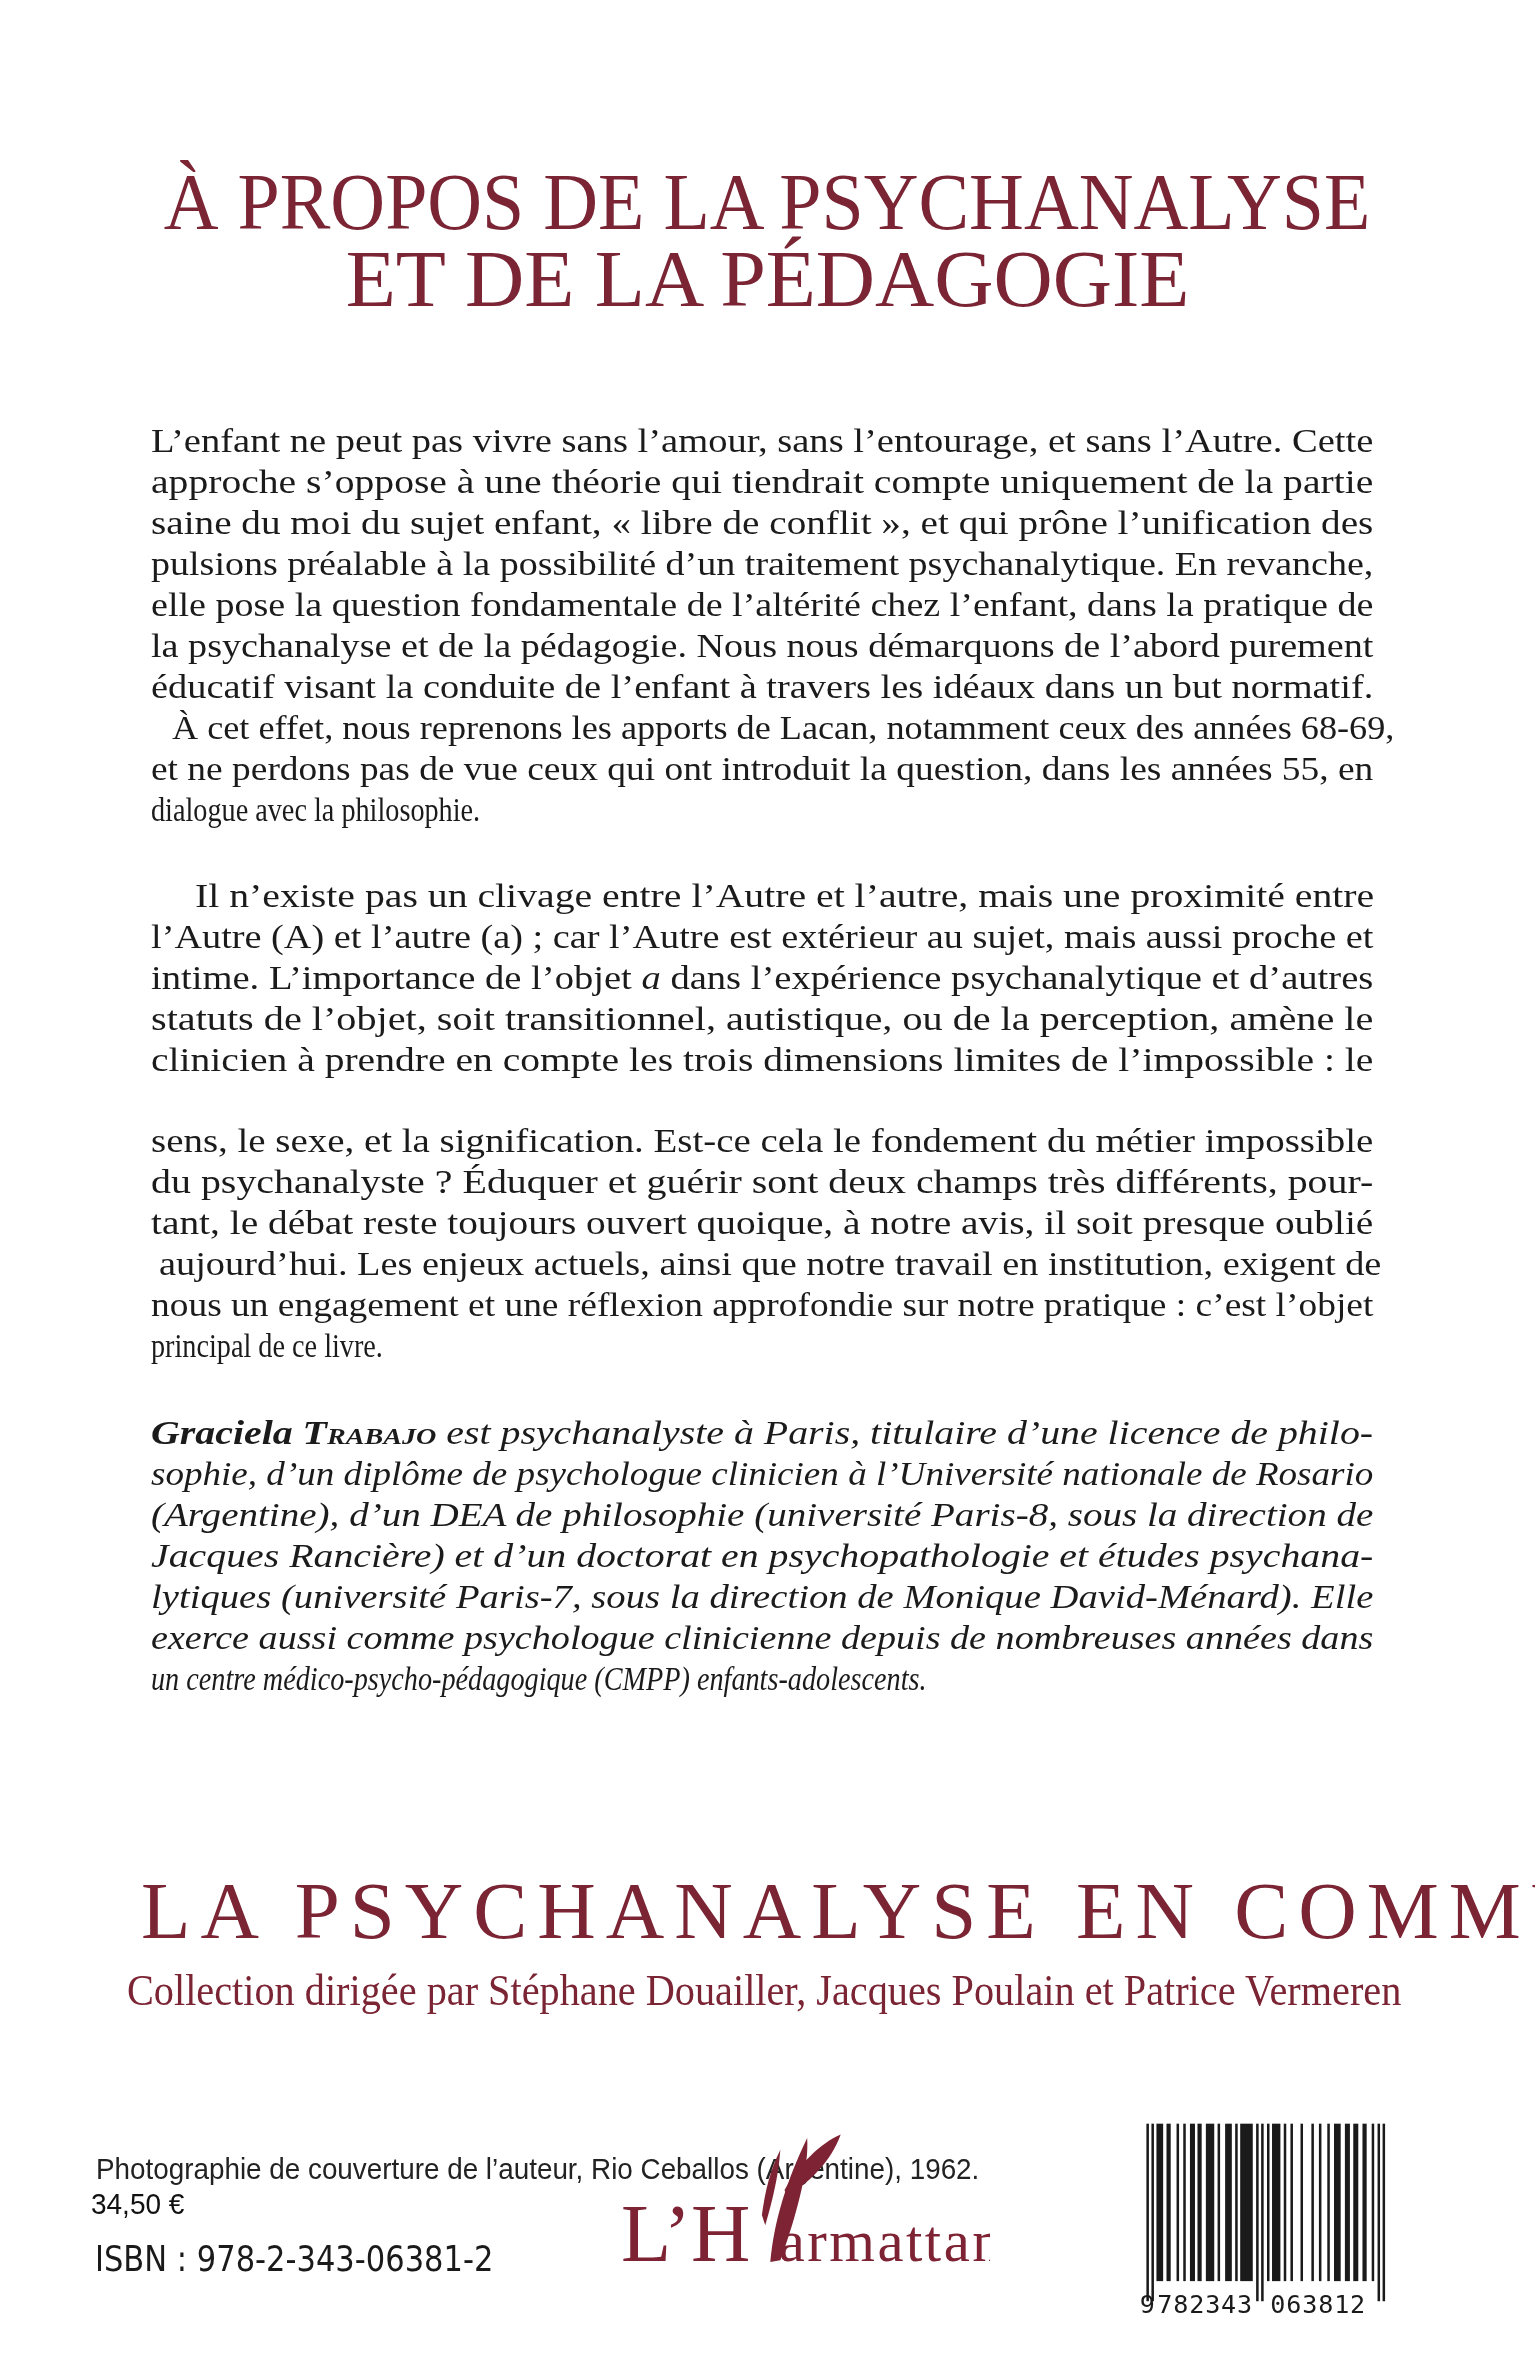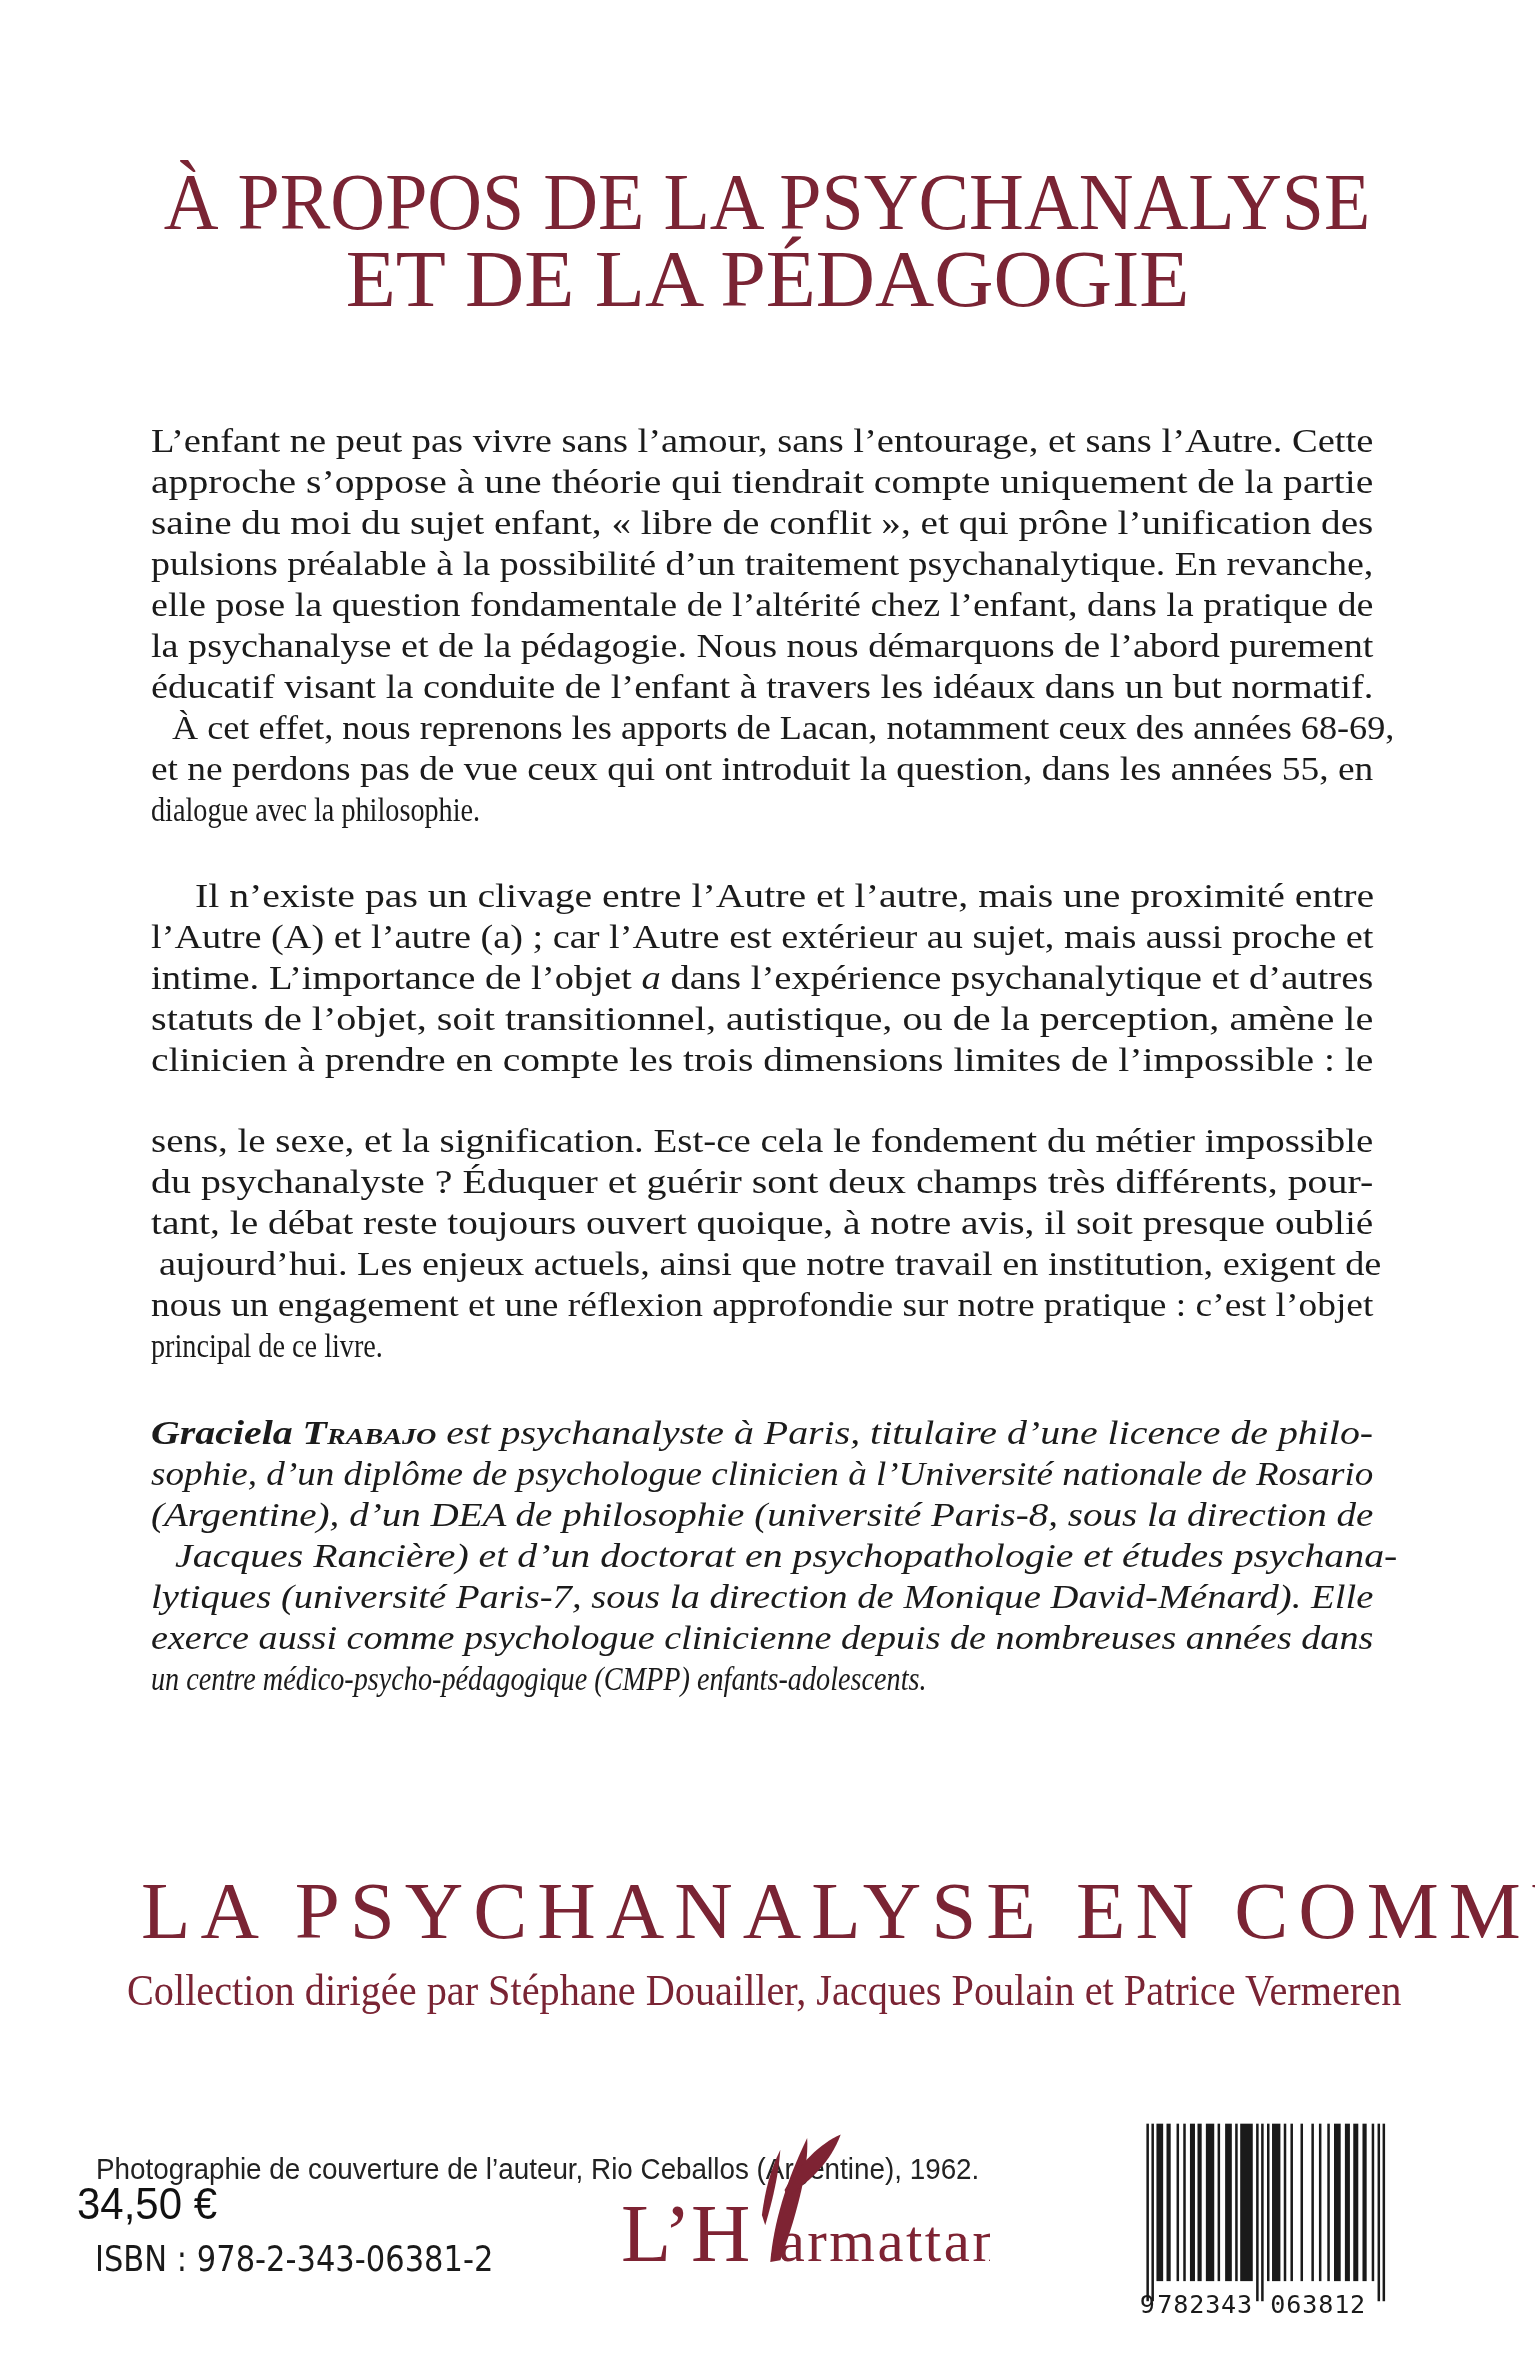--- a/index.html
+++ b/index.html
@@ -51,23 +51,23 @@
   }
   .collection-sub span { display: inline-block; transform: scaleX(0.84); transform-origin: left center; }
 
   .photo-credit {
     left: 96px; top: 2150px;
     font-family: "Liberation Sans", sans-serif;
     color: #222222; font-size: 30px; line-height: 37px; white-space: nowrap;
   }
   .photo-credit span { display: inline-block; transform: scaleX(0.92); transform-origin: left center; }
   .price {
-    left: 77px; top: 2179px;
+    left: 91px; top: 2179px;
     font-family: "Liberation Sans", sans-serif;
-    color: #111111; font-size: 45px; line-height: 50px; white-space: nowrap;
+    color: #111111; font-size: 30px; line-height: 50px; white-space: nowrap;
   }
   .price span { display: inline-block; transform: scaleX(0.92); transform-origin: left center; }
   .isbn {
     left: 95px; top: 2238px;
     font-family: "DejaVu Sans", sans-serif;
     color: #1a1a1a; font-size: 35px; line-height: 42px; white-space: nowrap;
   }
   .isbn span { display: inline-block; transform: scaleX(0.86); transform-origin: left center; }
 
   .logo { left: 621px; top: 2131px; width: 369px; height: 143px; }
@@ -105,21 +105,21 @@
   <span class="line" style="text-align-last: left;"><span class="inner" style="transform: scaleX(1.1579);">tant, le débat reste toujours ouvert quoique, à notre avis, il soit presque oublié</span></span>
   <span class="line" style="text-align-last: left; margin-left: 8px;"><span class="inner" style="transform: scaleX(1.1277);">aujourd’hui. Les enjeux actuels, ainsi que notre travail en institution, exigent de</span></span>
   <span class="line" style="text-align-last: left;"><span class="inner" style="transform: scaleX(1.1009);">nous un engagement et une réflexion approfondie sur notre pratique : c’est l’objet</span></span>
   <span class="line last" style="text-align-last: left;"><span class="inner" style="transform: scaleX(0.83);">principal de ce livre.</span></span>
 </div>
 
 <div class="abs body-text bio">
   <span class="line" style="text-align-last: left;"><span class="inner" style="transform: scaleX(1.1718);"><span class="author-first">Graciela</span>&nbsp;<span class="author-last">Trabajo</span><span> est psychanalyste à Paris, titulaire d’une licence de philo-</span></span></span>
   <span class="line" style="text-align-last: left;"><span class="inner" style="transform: scaleX(1.0906);">sophie, d’un diplôme de psychologue clinicien à l’Université nationale de Rosario</span></span>
   <span class="line" style="text-align-last: left;"><span class="inner" style="transform: scaleX(1.1489);">(Argentine), d’un DEA de philosophie (université Paris-8, sous la direction de</span></span>
-  <span class="line" style="text-align-last: left; margin-left: 24px;"><span class="inner" style="transform: scaleX(1.1709);">Jacques Rancière) et d’un doctorat en psychopathologie et études psychana-</span></span>
+  <span class="line" style="text-align-last: left;"><span class="inner" style="transform: scaleX(1.1709);">Jacques Rancière) et d’un doctorat en psychopathologie et études psychana-</span></span>
   <span class="line" style="text-align-last: left;"><span class="inner" style="transform: scaleX(1.1372);">lytiques (université Paris-7, sous la direction de Monique David-Ménard). Elle</span></span>
   <span class="line" style="text-align-last: left;"><span class="inner" style="transform: scaleX(1.1215);">exerce aussi comme psychologue clinicienne depuis de nombreuses années dans</span></span>
   <span class="line last" style="text-align-last: left;"><span class="inner" style="transform: scaleX(0.83);">un centre médico-psycho-pédagogique (CMPP) enfants-adolescents.</span></span>
 </div>
 
 <div class="abs collection-name">LA PSYCHANALYSE EN COMMUN</div>
 <div class="abs collection-sub">
   <span style="transform: scaleX(0.915);">Collection dirigée par Stéphane Douailler, Jacques Poulain et Patrice Vermeren</span>
 </div>
 

